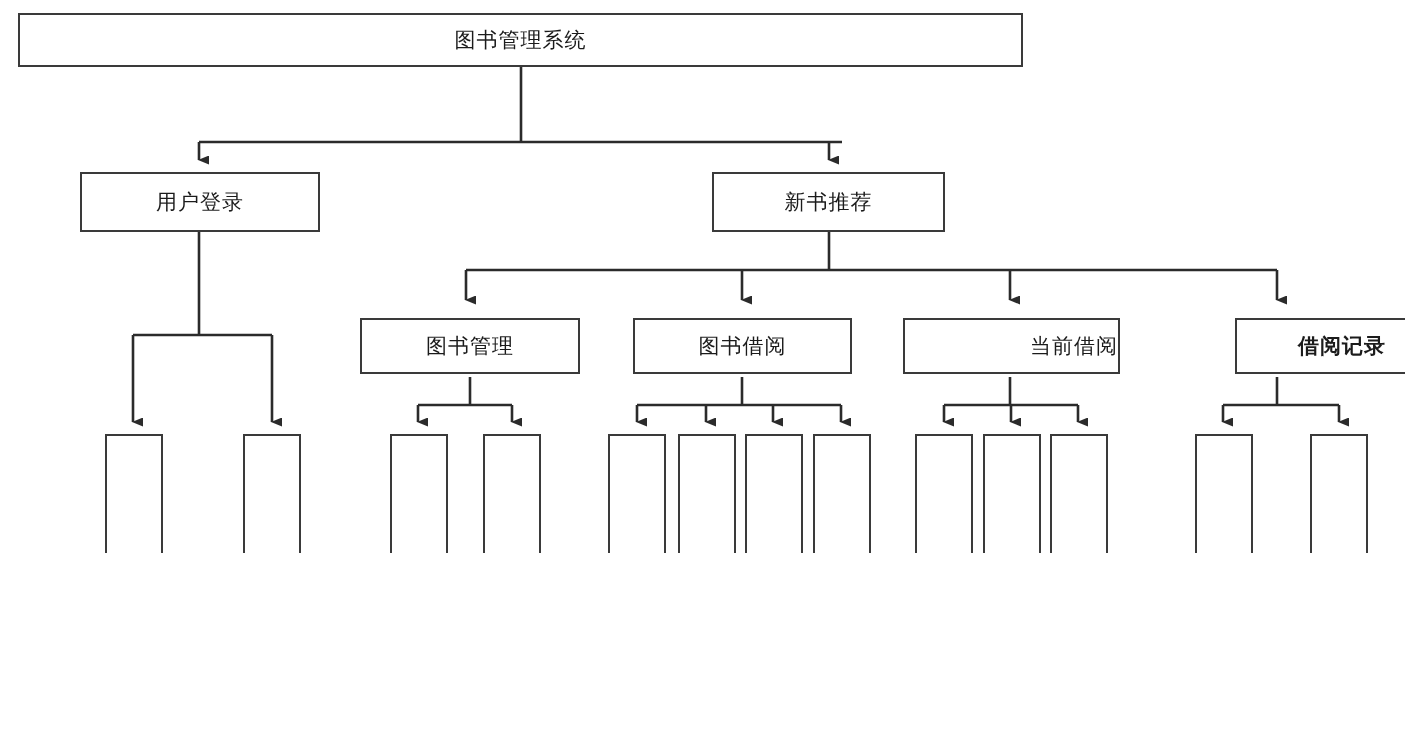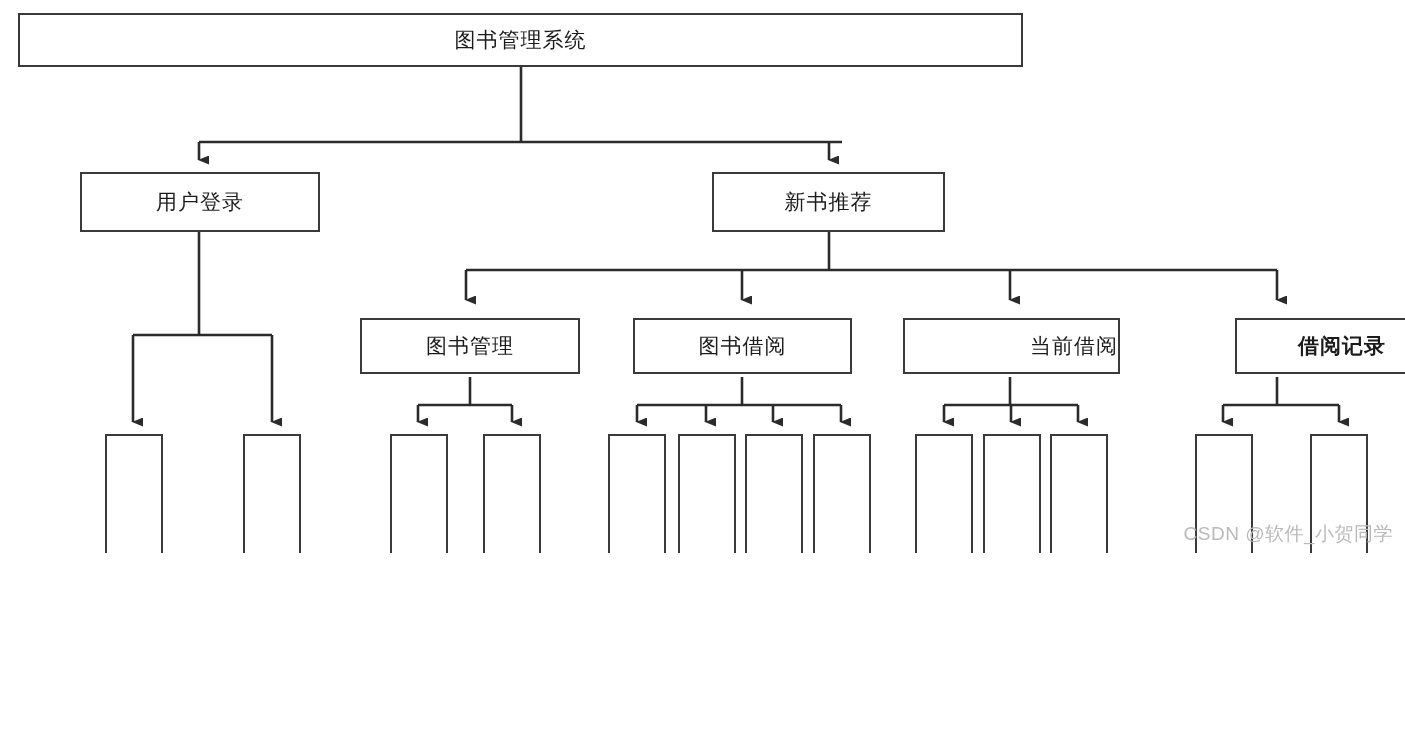--- a/index.html
+++ b/index.html
@@ -182,15 +182,14 @@
     <span class="label">确认归还（管理员）</span>
   </div>
 
   <div class="node vert" style="left:1195px; top:434px; width:58px; height:300px;">
     <span class="label">新增借阅记录</span>
   </div>
   <div class="node vert" style="left:1310px; top:434px; width:58px; height:300px;">
     <span class="label">查询借阅记录</span>
   </div>
 
-  <div class="watermark">CSDN @软件_小贺同学</div>
 
 </div>
 
 </body></html>

